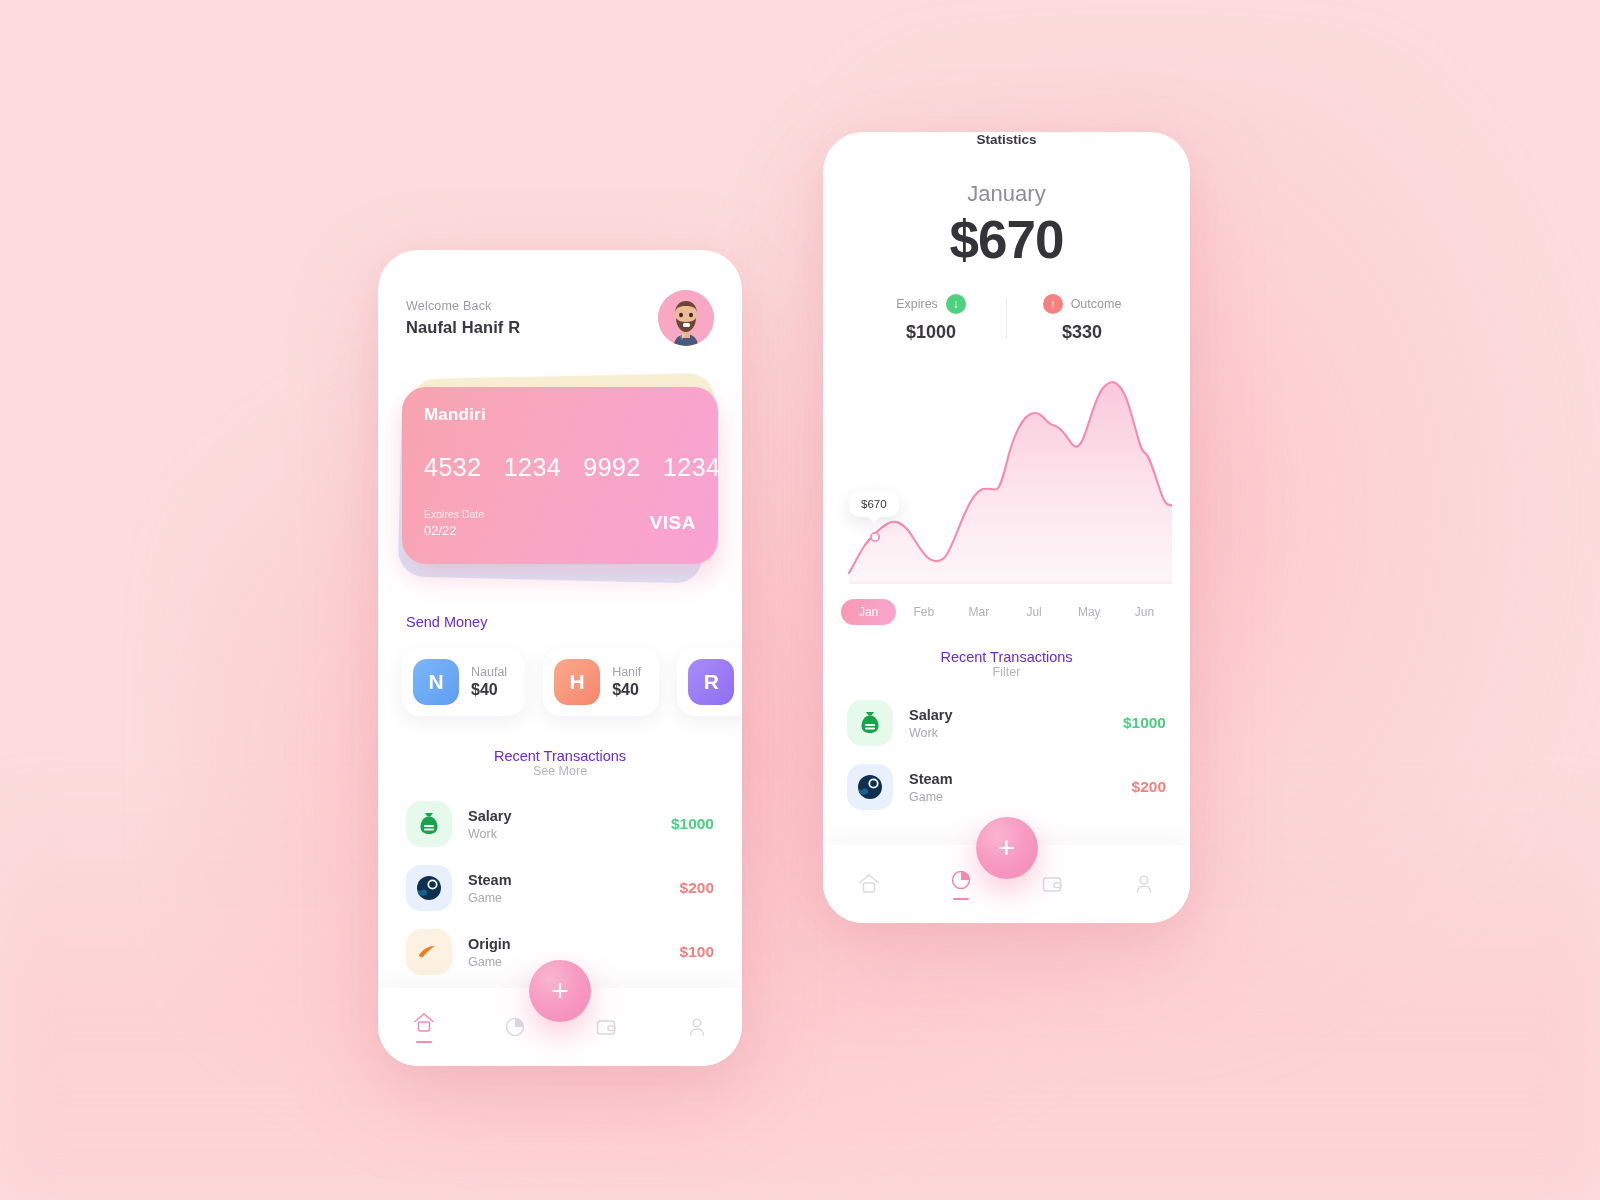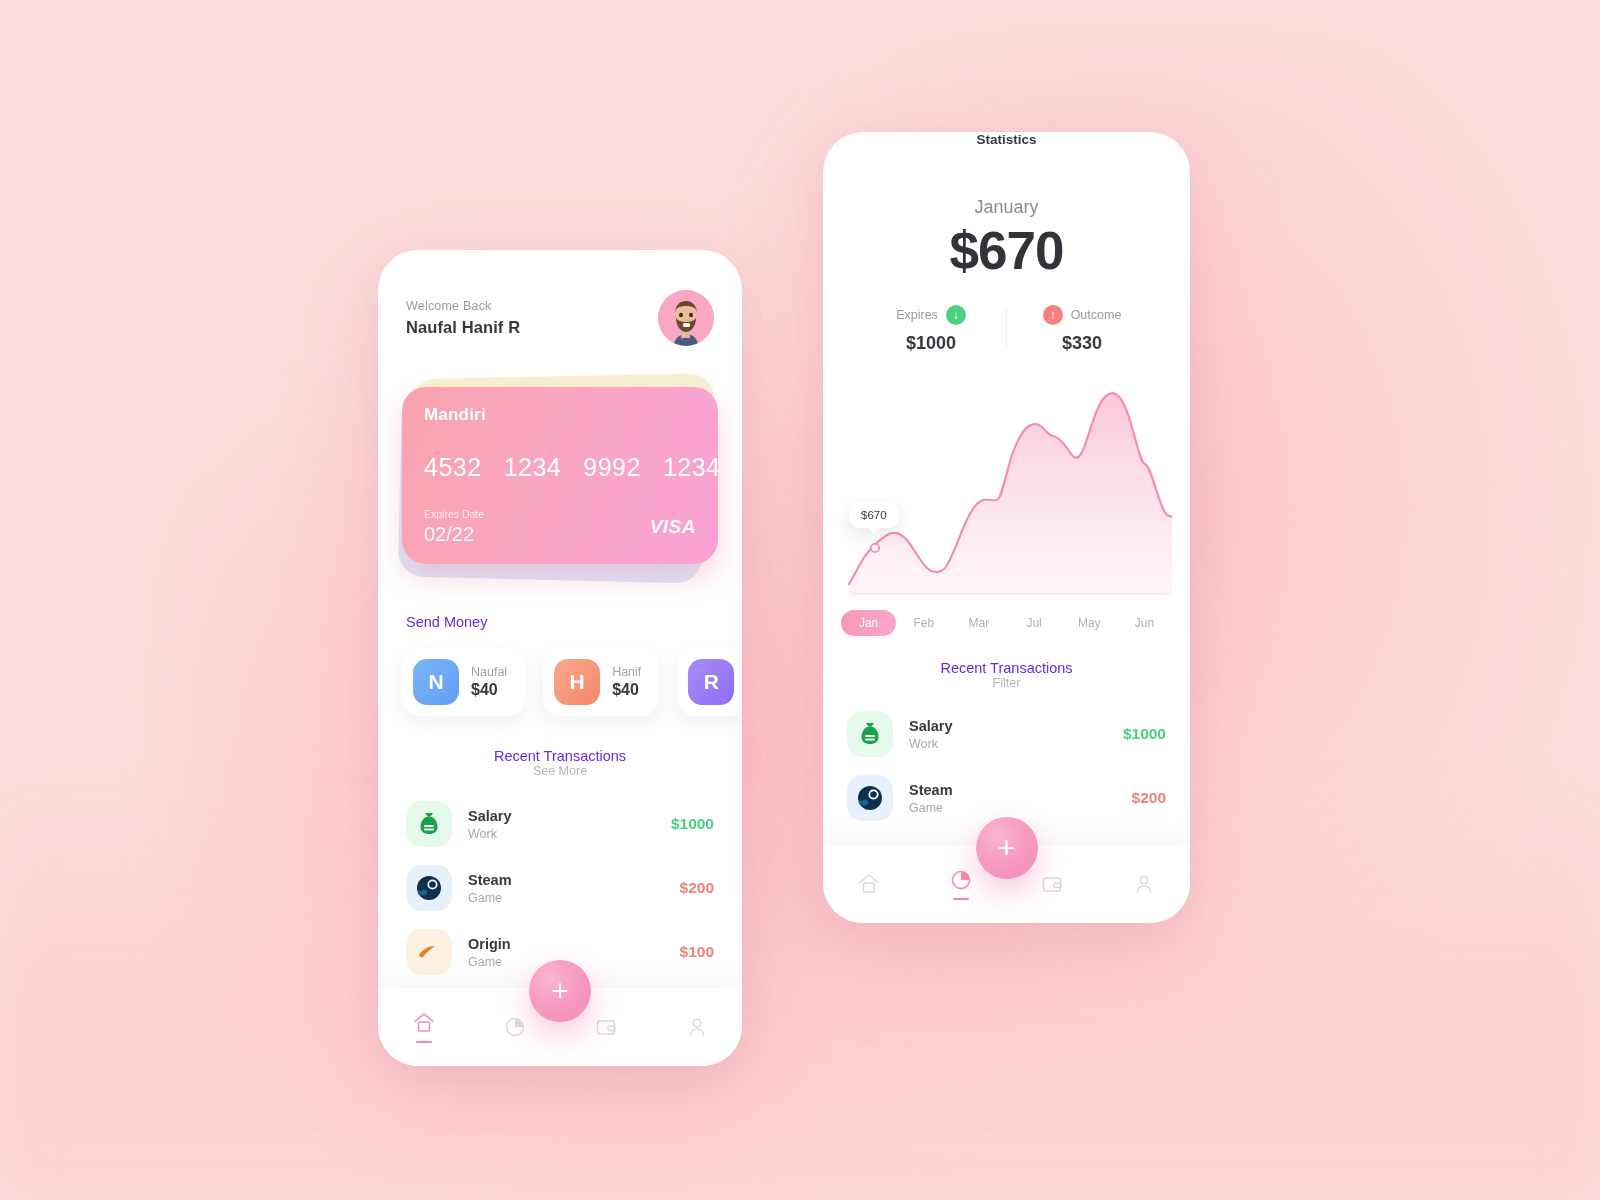--- a/index.html
+++ b/index.html
@@ -80,22 +80,22 @@
     padding: 18px 22px;
     color: #fff;
   }
   .bank-name { font-size: 17px; font-weight: 700; letter-spacing: .2px; color:#ffffff; }
   .card-number {
     margin-top: 28px; font-size: 25px; font-weight: 400;
     letter-spacing: .5px; color: #ffffff; display: flex; gap: 22px;
   }
   .card-bottom { margin-top: 26px; display: flex; align-items: center; justify-content: space-between; }
   .exp-label { font-size: 10.5px; color: rgba(255,255,255,0.75); margin-bottom: 3px; }
-  .exp-value { font-size: 20px; color: rgba(255,255,255,0.95); }
-  .visa { font-size: 19px; font-weight: 800; font-style: italic; letter-spacing: .5px; color: #fff; }
+  .exp-value { font-size: 13px; color: rgba(255,255,255,0.95); }
+  .visa { font-size: 19px; font-weight: 800; letter-spacing: .5px; color: #fff; }
 
   .section-title { font-size: 14.5px; font-weight: 400; color: #6d28d9; }
   .section-row { display: flex; align-items: center; justify-content: space-between; flex-direction: column; }
   .see-more { font-size: 12.5px; color: #b6b4bc; }
 
   .send-money-title { margin: 34px 0 0 28px; }
   .contacts { display: flex; gap: 18px; margin: 18px 0 0 24px; }
   .contact-card {
     display: flex; align-items: center; gap: 12px;
     background: #fff; border-radius: 18px; padding: 11px 18px 11px 11px;
@@ -137,21 +137,21 @@
     position: absolute; bottom: 44px; left: 50%; transform: translateX(-50%);
     width: 62px; height: 62px; border-radius: 50%;
     background: radial-gradient(circle at 35% 30%, #f9b6cf 0%, #f79bc2 45%, #f28ab7 100%);
     box-shadow: 0 12px 30px rgba(244,140,178,0.45);
     display: flex; align-items: center; justify-content: center;
     color: #fff; font-size: 30px; font-weight: 300; line-height: 1;
   }
 
   
   .stats-title { text-align: center; font-size: 13.5px; font-weight: 700; color: #3a383e; }
-  .month { text-align: center; font-size: 18px; color: #8d8b94; margin-top: 50px; font-weight: 400; }
+  .month { text-align: center; font-size: 22px; color: #8d8b94; margin-top: 34px; font-weight: 400; }
   .big-amount { text-align: center; font-size: 53px; font-weight: 800; color: #35333a; letter-spacing: -1px; margin-top: 2px; }
 
   .io-row { display: flex; align-items: stretch; justify-content: center; margin-top: 24px; }
   .io-col { width: 150px; text-align: center; }
   .io-divider { width: 1px; background: #eceaee; margin: 4px 0; }
   .io-head { display: flex; align-items: center; justify-content: center; gap: 8px; }
   .io-label { font-size: 12.5px; color: #9a989f; }
   .io-dot { width: 20px; height: 20px; border-radius: 50%; display: flex; align-items: center; justify-content: center; color: #fff; font-size: 12px; }
   .io-dot.in { background: #4ed17f; }
   .io-dot.out { background: #f5807f; }

